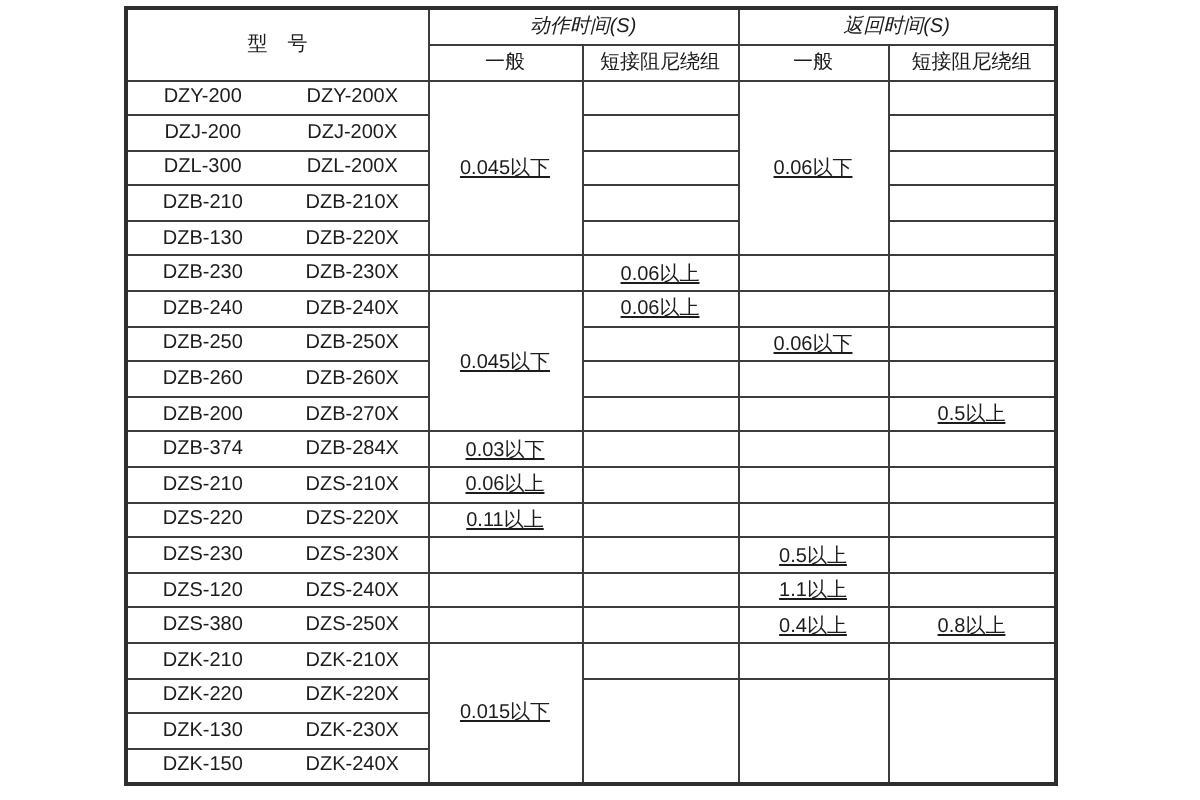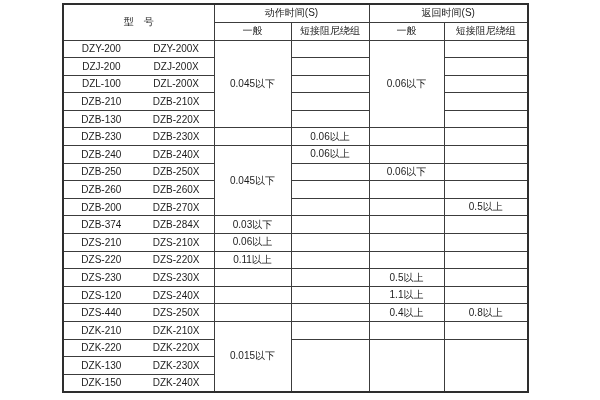--- a/index.html
+++ b/index.html
@@ -16,25 +16,25 @@
   }
   table.spec td,table.spec th{
     border:1px solid #3c3c3c;
     padding:0;margin:0;
     text-align:center;vertical-align:middle;
     font-weight:normal;
     overflow:hidden;white-space:nowrap;
   }
   thead tr{height:18px;}
   tbody tr{height:17.6px;}
-  th.group{border-bottom:1px solid #3c3c3c;}
+  th.group{border-bottom:1px solid #3c3c3c;font-style:italic;}
   td.model-pair{padding:0;}
   .pair{display:flex;width:100%;}
   .pair span{flex:1 1 50%;text-align:center;}
-  .val{letter-spacing:0;}
+  .val{letter-spacing:0;text-decoration:underline;}
   .hdr-model{white-space:pre;}
 </style>
 </head>
 <body>
 
 <table class="spec">
   <colgroup>
     <col style="width:151px">
       <col style="width:77px">
       <col style="width:78px">
@@ -73,21 +73,21 @@
             <span>DZJ-200</span>
             <span>DZJ-200X</span>
           </div>
         </td>
       <td></td>
       <td></td>
     </tr>
     <tr>
       <td class="model-pair">
           <div class="pair">
-            <span>DZL-100</span>
+            <span>DZL-300</span>
             <span>DZL-200X</span>
           </div>
         </td>
       <td></td>
       <td></td>
     </tr>
     <tr>
       <td class="model-pair">
           <div class="pair">
             <span>DZB-210</span>
@@ -220,21 +220,21 @@
           </div>
         </td>
       <td></td>
       <td></td>
       <td class="val">1.1以上</td>
       <td></td>
     </tr>
     <tr>
       <td class="model-pair">
           <div class="pair">
-            <span>DZS-440</span>
+            <span>DZS-380</span>
             <span>DZS-250X</span>
           </div>
         </td>
       <td></td>
       <td></td>
       <td class="val">0.4以上</td>
       <td class="val">0.8以上</td>
     </tr>
     <tr>
       <td class="model-pair">

